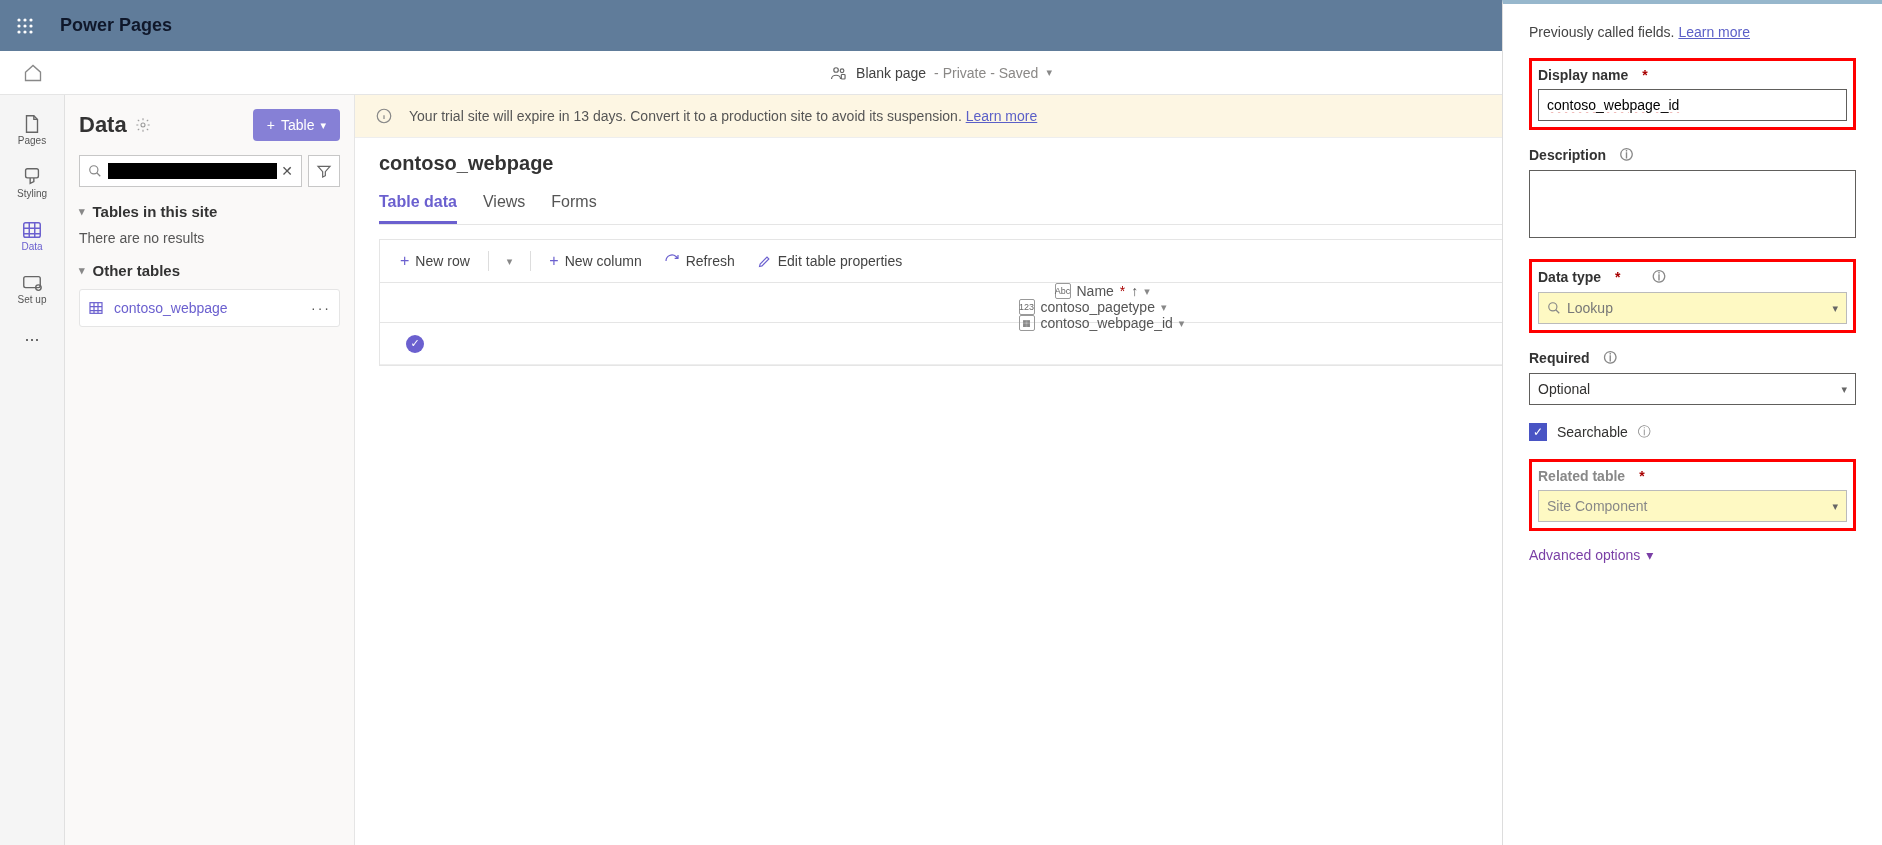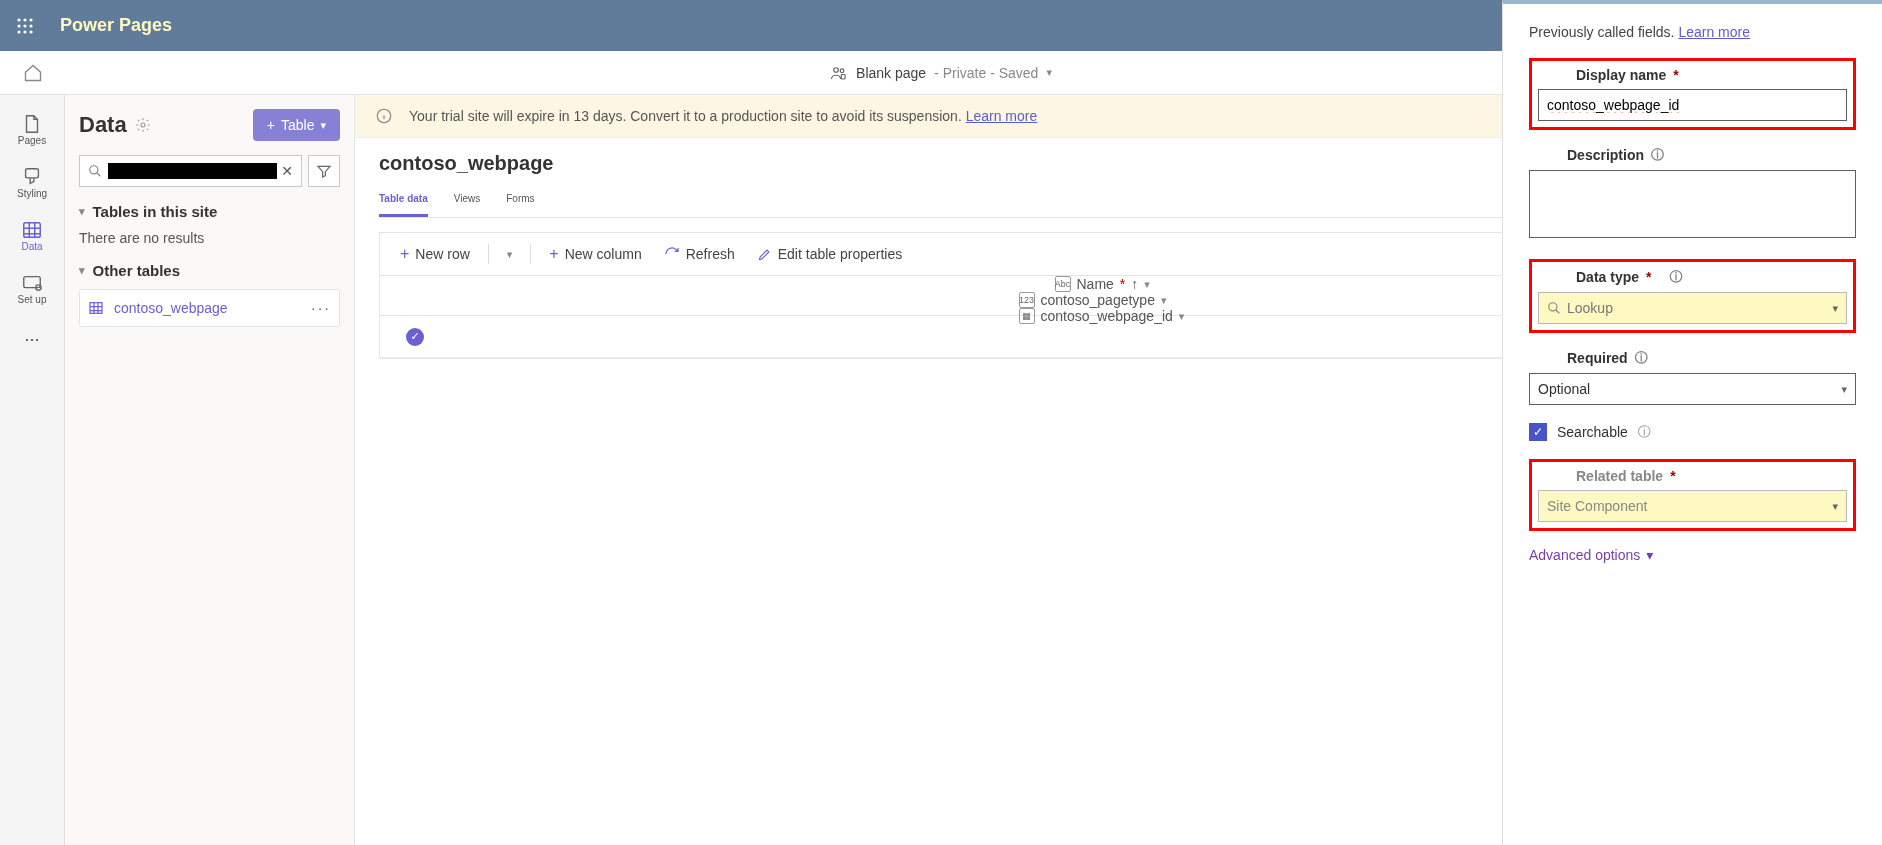--- a/index.html
+++ b/index.html
@@ -1,19 +1,19 @@
 <!DOCTYPE html>
 <html><head>
 <meta charset="utf-8">
 <style>
 * { box-sizing: border-box; margin: 0; padding: 0; font-family: "Segoe UI", Arial, sans-serif; }
 body { width: 1882px; height: 845px; overflow: hidden; background: #f2f2f2; font-size: 14px; color: #323130; position: relative; }
 
 
-.top-banner { height: 51px; background: #607c9a; display: flex; align-items: center; color: #fef9c3; }
+.top-banner { height: 51px; background: #607c9a; display: flex; align-items: center; color: #0f172a; }
 .app-launcher { width: 50px; display: flex; align-items: center; justify-content: center; cursor: pointer; }
 .brand { font-size: 18px; font-weight: 600; padding-left: 10px; }
 
 
 .second-bar { height: 44px; background: #fff; border-bottom: 1px solid #e5e5e5; display: flex; align-items: center; position: relative; }
 .home-ico { width: 65px; display: flex; align-items: center; justify-content: center; color: #8a8886; }
 .page-info { position: absolute; left: 50%; transform: translateX(-50%); display: flex; align-items: center; gap: 8px; color: #424242; }
 .page-info .muted { color: #8a8886; }
 
 
@@ -41,21 +41,21 @@
 .more-dots { color:#555; cursor:pointer; letter-spacing:2px;}
 
 
 .main { position:absolute; left:355px; top:95px; right:0; bottom:0; background:#fff; overflow:hidden;}
 .trial-banner { background:#fdf6e3; border-bottom:1px solid #eee; padding:12px 20px; display:flex; align-items:center; gap:16px; color:#555;}
 .trial-banner .info-ico { color:#888; }
 .trial-banner a { color:#5b5fc7; text-decoration:underline;}
 .main-inner { padding: 14px 24px; }
 .table-name { font-size: 20px; font-weight:600; color:#333; margin-bottom:8px;}
 .tabs { display:flex; gap:26px; border-bottom:1px solid #e5e5e5; margin-bottom:14px;}
-.tab { padding:10px 0; font-size:10px; color:#555; cursor:pointer; border-bottom:3px solid transparent;text-align:center;}
+.tab { padding:10px 0; font-size:16px; color:#555; cursor:pointer; border-bottom:3px solid transparent;text-align:center;}
 .tab.active { color:#6b60cf; border-bottom-color:#6b60cf; font-weight:600;}
 .grid-toolbar { border:1px solid #e5e5e5; border-bottom:none; padding:8px 12px; display:flex; gap:6px; align-items:center;}
 .tbtn { display:flex; align-items:center; gap:6px; padding:4px 8px; cursor:pointer; color:#444; font-size:14px;}
 .tbtn .pico { color:#6b60cf; font-size:16px;}
 .vline { width:1px; height:20px; background:#ddd; margin:0 4px;}
 .grid { border:1px solid #e5e5e5; }
 .grid-head { display:flex; background:#fff; border-bottom:1px solid #e5e5e5; height:40px; align-items:center;flex-direction:column;}
 .gh-cell { display:flex; align-items:center; gap:6px; color:#555; font-size:14px;}
 .gh-check { width:70px; display:flex; align-items:center; justify-content:center;}
 .gh1 { width:140px; padding-left:6px;}
@@ -66,21 +66,21 @@
 .chev { color:#888; font-size:11px;}
 .grid-row { display:flex; height:42px; align-items:center; border-bottom:1px solid #eee;}
 .check-ico { width:18px;height:18px;border-radius:50%;background:#6b60cf; display:flex;align-items:center;justify-content:center;color:#fff;font-size:11px;}
 
 
 .flyout { position:absolute; right:0; top:0; bottom:0; width:380px; background:#fff; border-left:1px solid #ddd; border-top:4px solid #97b7cc; padding:20px 26px; overflow:auto;}
 .fly-title { font-size:22px; font-weight:600; margin-bottom:6px;}
 .fly-sub { color:#444; font-size:14px; margin-bottom:18px;}
 .fly-sub a { color:#5b5fc7; text-decoration:underline;}
 .field-block { margin-bottom:18px;}
-.lbl { font-size:14px; color:#333; display:flex; align-items:center; gap:7px; margin-bottom:6px; font-weight:600;margin-left:38px;}
+.lbl { font-size:14px; color:#333; display:flex; align-items:center; gap:14px; margin-bottom:6px; font-weight:600;}
 .req { color:#a80000;}
 .txt-in { width:100%; border:1px solid #605e5c; height:32px; padding:4px 8px; font-size:14px;}
 .txt-area { width:100%; border:1px solid #605e5c; height:68px; padding:6px 8px; font-size:14px; resize:none;}
 .dd { width:100%; border:1px solid #605e5c; height:32px; padding:0 8px; display:flex; align-items:center; justify-content:space-between; font-size:14px; background:#fff;}
 .dd.disabled { background:#fef9c3; color:#777; border-color:#bbb;}
 .dd .ddico { color:#888; margin-right:6px;}
 .dd .chevd { color:#666; font-size:11px;}
 .chk-row { display:flex; align-items:center; gap:10px; font-size:14px;}
 .chk { width:18px; height:18px; background:#4954c4; display:flex; align-items:center; justify-content:center; color:#fff; font-size:12px;}
 .adv { color:#7a3fa6; font-size:14px; display:flex; align-items:center; gap:6px; cursor:pointer;}

